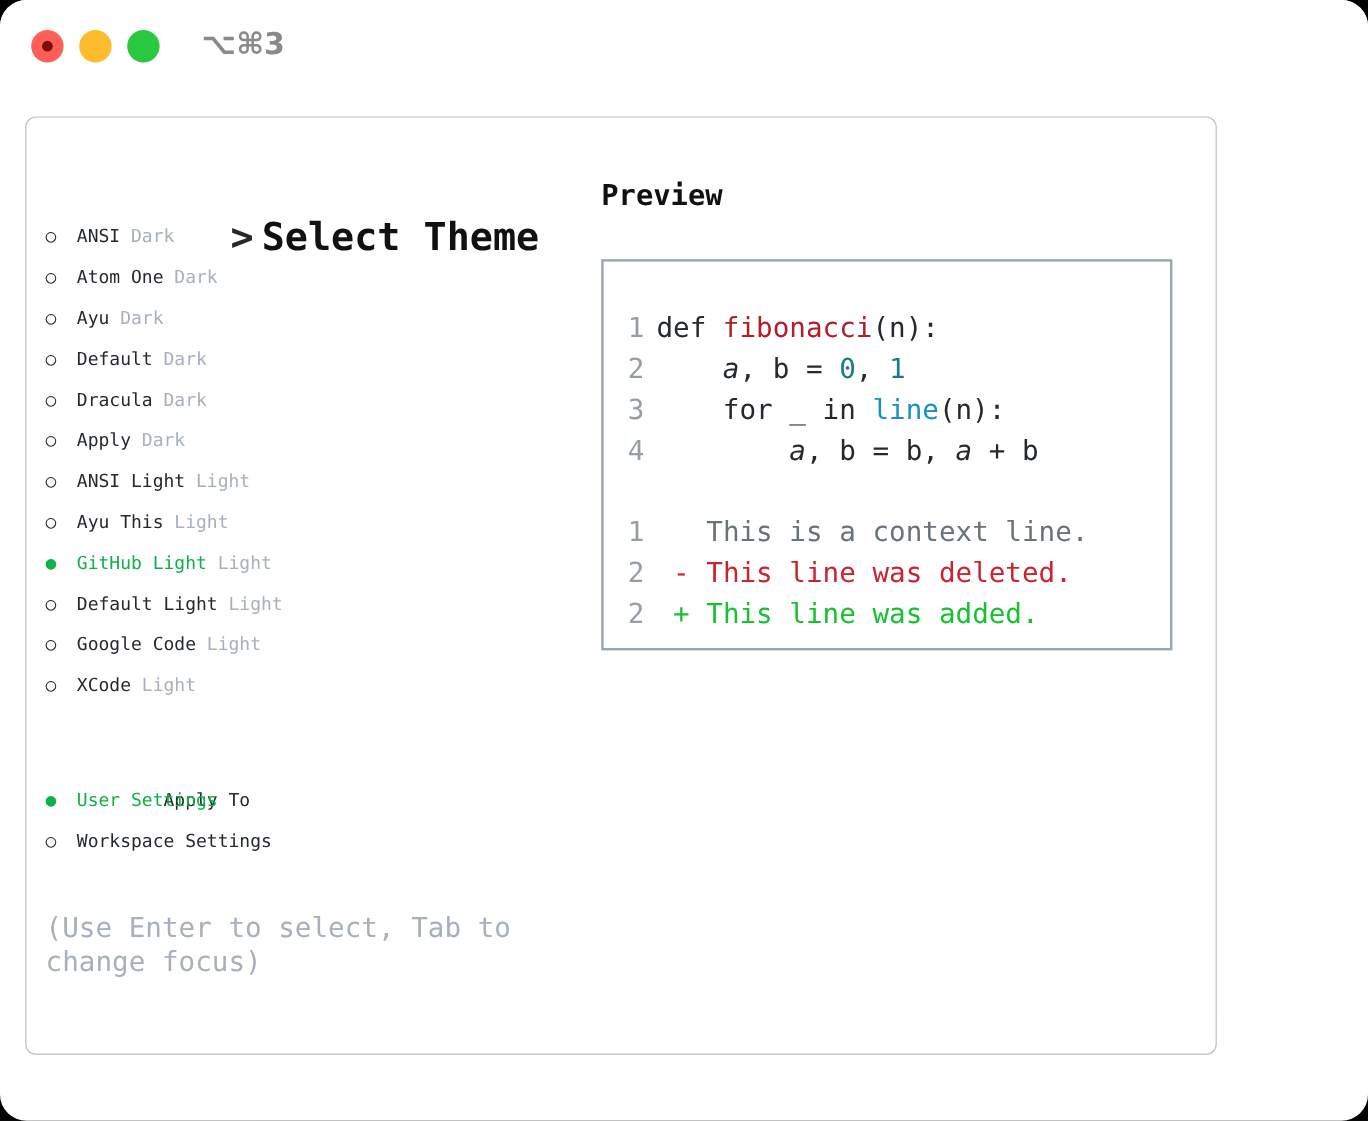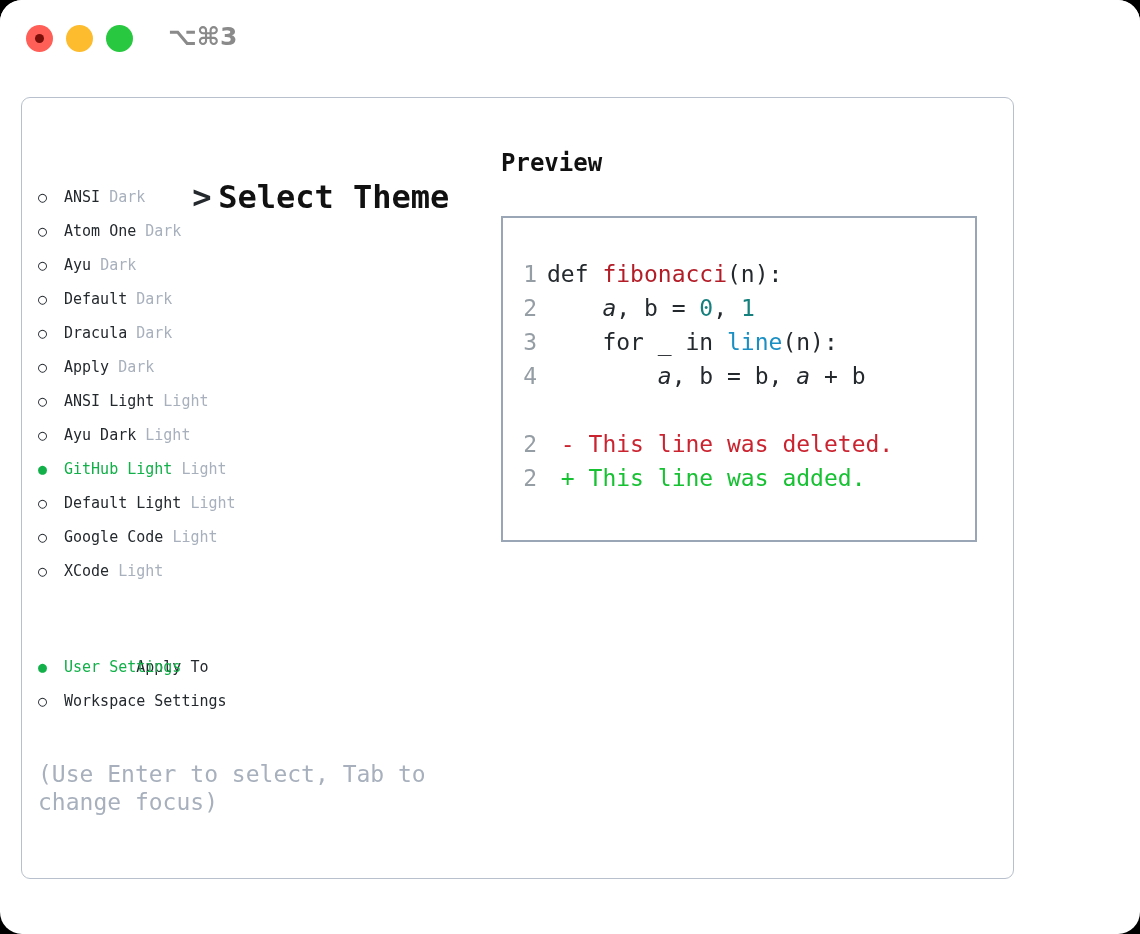--- a/index.html
+++ b/index.html
@@ -209,21 +209,21 @@
       </div>
 
       <div id="theme-list">
           <div class="row"><span class="marker ">○</span><span class="">ANSI</span><span> </span><span class="tag">Dark</span></div>
           <div class="row"><span class="marker ">○</span><span class="">Atom One</span><span> </span><span class="tag">Dark</span></div>
           <div class="row"><span class="marker ">○</span><span class="">Ayu</span><span> </span><span class="tag">Dark</span></div>
           <div class="row"><span class="marker ">○</span><span class="">Default</span><span> </span><span class="tag">Dark</span></div>
           <div class="row"><span class="marker ">○</span><span class="">Dracula</span><span> </span><span class="tag">Dark</span></div>
           <div class="row"><span class="marker ">○</span><span class="">Apply</span><span> </span><span class="tag">Dark</span></div>
           <div class="row"><span class="marker ">○</span><span class="">ANSI Light</span><span> </span><span class="tag">Light</span></div>
-          <div class="row"><span class="marker ">○</span><span class="">Ayu Dark</span><span> </span><span class="tag">Light</span></div>
+          <div class="row"><span class="marker ">○</span><span class="">Ayu This</span><span> </span><span class="tag">Light</span></div>
           <div class="row"><span class="marker marker-dot">●</span><span class="name-sel">GitHub Light</span><span> </span><span class="tag">Light</span></div>
           <div class="row"><span class="marker ">○</span><span class="">Default Light</span><span> </span><span class="tag">Light</span></div>
           <div class="row"><span class="marker ">○</span><span class="">Google Code</span><span> </span><span class="tag">Light</span></div>
           <div class="row"><span class="marker ">○</span><span class="">XCode</span><span> </span><span class="tag">Light</span></div>
         </div>
 
       <div class="spacer-sm"></div>
 
       <div class="row">
         <span class="marker marker-empty">○</span><span class="subheader">Apply To</span>
@@ -240,20 +240,21 @@
 
     <div id="right-col">
       <div id="preview-title">Preview</div>
       <div id="preview-box">
         <div id="code">
             <div class="cline"><span class="ln">1</span><span class="">def </span><span class="kw-fn">fibonacci</span><span class="">(n):</span></div>
             <div class="cline"><span class="ln">2</span><span class="">    </span><span class="it">a</span><span class="">, </span><span class="">b</span><span class=""> = </span><span class="kw-num">0</span><span class="">, </span><span class="kw-num">1</span></div>
             <div class="cline"><span class="ln">3</span><span class="">    for _ in </span><span class="kw-call">line</span><span class="">(n):</span></div>
             <div class="cline"><span class="ln">4</span><span class="">        </span><span class="it">a</span><span class="">, b = b, </span><span class="it">a</span><span class=""> + b</span></div>
             <div class="gap-line"></div>
+            <div class="cline"><span class="ln">1</span><span class="diff-ctx">  </span><span class="diff-ctx"> This is a context line.</span></div>
             <div class="cline"><span class="ln">2</span><span class="diff-del"> -</span><span class="diff-del"> This line was deleted.</span></div>
             <div class="cline"><span class="ln">2</span><span class="diff-add"> +</span><span class="diff-add"> This line was added.</span></div>
           </div>
       </div>
     </div>
 
   </div>
 </div>
 
 </body></html>

